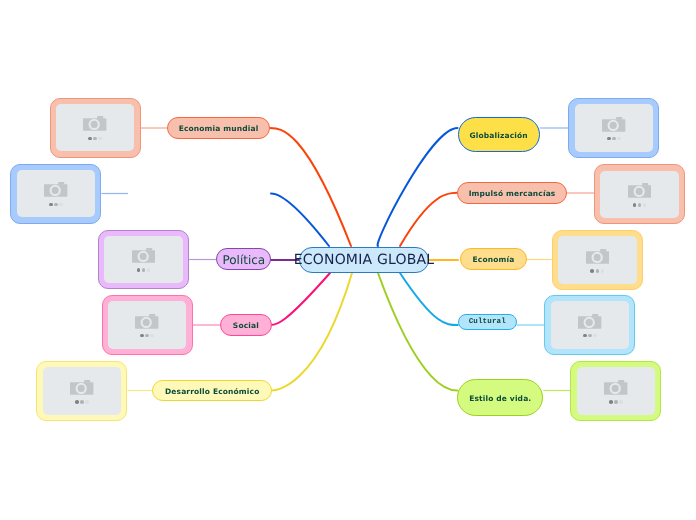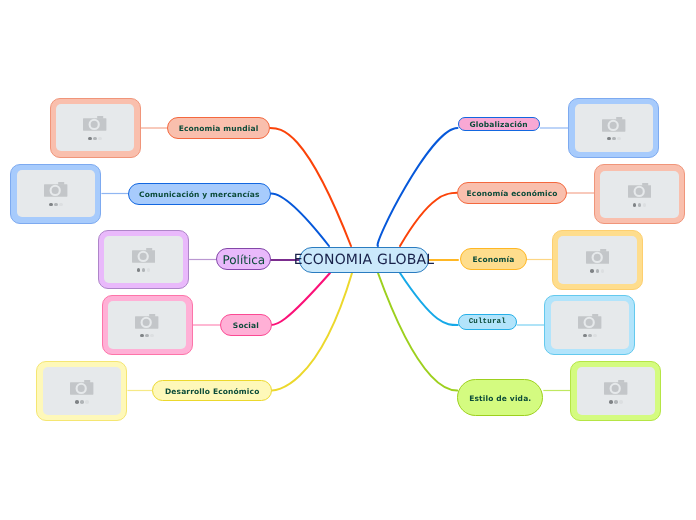--- a/index.html
+++ b/index.html
@@ -103,23 +103,20 @@
           <rect x="0" y="22" width="234" height="125" rx="6" fill="#c3c6c9"></rect>
           <circle cx="112" cy="84" r="46" fill="none" stroke="#e6e9eb" stroke-width="21"></circle>
         </svg>
         <div class="dots">
           <i></i>
           <i></i>
           <i></i>
         </div>
       </div>
     </div>
-    <div class="node" style="left: 128px; top: 182.8px; width: 142.6px; height: 21.8px; background: rgb(167, 203, 252); border-color: rgb(19, 103, 224);">
-      <span class="lbl">Comunicación y mercancías</span>
-    </div>
     <div class="imgbox" style="left: 10.4px; top: 164px; width: 91px; height: 59.5px; background: rgb(167, 203, 252); border: 1px solid rgb(125, 170, 240);">
       <div class="inner">
         <svg class="cam" width="23.4" height="17" viewBox="0 0 234 170">
           <path fill="#c3c6c9" d="M142 0h60v28h-60z"></path>
           <rect x="0" y="22" width="234" height="125" rx="6" fill="#c3c6c9"></rect>
           <circle cx="112" cy="84" r="46" fill="none" stroke="#e6e9eb" stroke-width="21"></circle>
         </svg>
         <div class="dots">
           <i></i>
           <i></i>
@@ -171,39 +168,39 @@
           <rect x="0" y="22" width="234" height="125" rx="6" fill="#c3c6c9"></rect>
           <circle cx="112" cy="84" r="46" fill="none" stroke="#e6e9eb" stroke-width="21"></circle>
         </svg>
         <div class="dots">
           <i></i>
           <i></i>
           <i></i>
         </div>
       </div>
     </div>
-    <div class="node" style="left: 457.5px; top: 117px; width: 82.3px; height: 14px; background: #f9a8d4; border-color: rgb(19, 103, 224);">
+    <div class="node" style="left: 457.5px; top: 117px; width: 82.3px; height: 35px; background: #fde047; border-color: rgb(19, 103, 224);">
       <span class="lbl">Globalización</span>
     </div>
     <div class="imgbox" style="left: 568.4px; top: 98.2px; width: 91px; height: 59.5px; background: rgb(167, 203, 252); border: 1px solid rgb(125, 170, 240);">
       <div class="inner">
         <svg class="cam" width="23.4" height="17" viewBox="0 0 234 170">
           <path fill="#c3c6c9" d="M142 0h60v28h-60z"></path>
           <rect x="0" y="22" width="234" height="125" rx="6" fill="#c3c6c9"></rect>
           <circle cx="112" cy="84" r="46" fill="none" stroke="#e6e9eb" stroke-width="21"></circle>
         </svg>
         <div class="dots">
           <i></i>
           <i></i>
           <i></i>
         </div>
       </div>
     </div>
     <div class="node" style="left: 457.2px; top: 181.9px; width: 109.8px; height: 21.9px; background: rgb(249, 191, 173); border-color: rgb(244, 104, 62);">
-      <span class="lbl">Economía económico</span>
+      <span class="lbl">Impulsó mercancías</span>
     </div>
     <div class="imgbox" style="left: 594px; top: 164.4px; width: 91px; height: 59.5px; background: rgb(249, 191, 173); border: 1px solid rgb(240, 149, 122);">
       <div class="inner">
         <svg class="cam" width="23.4" height="17" viewBox="0 0 234 170">
           <path fill="#c3c6c9" d="M142 0h60v28h-60z"></path>
           <rect x="0" y="22" width="234" height="125" rx="6" fill="#c3c6c9"></rect>
           <circle cx="112" cy="84" r="46" fill="none" stroke="#e6e9eb" stroke-width="21"></circle>
         </svg>
         <div class="dots">
           <i></i>

